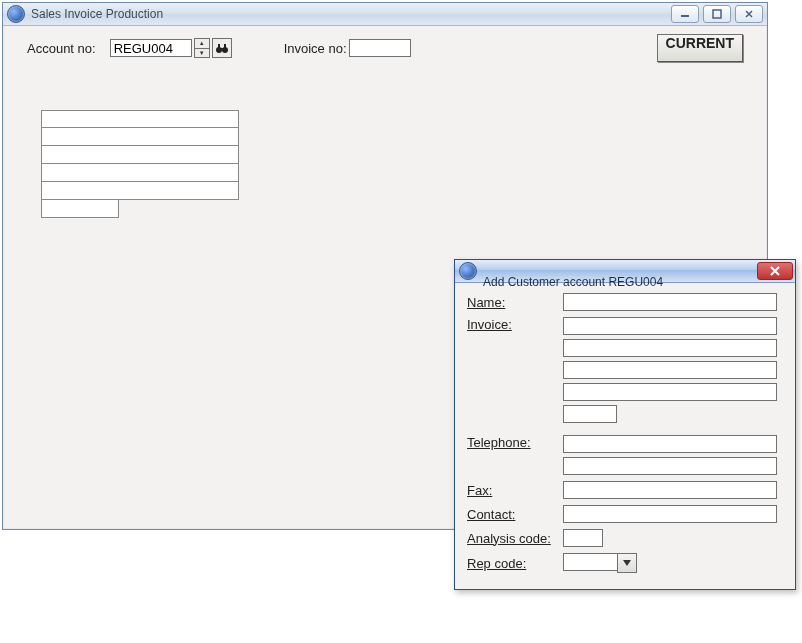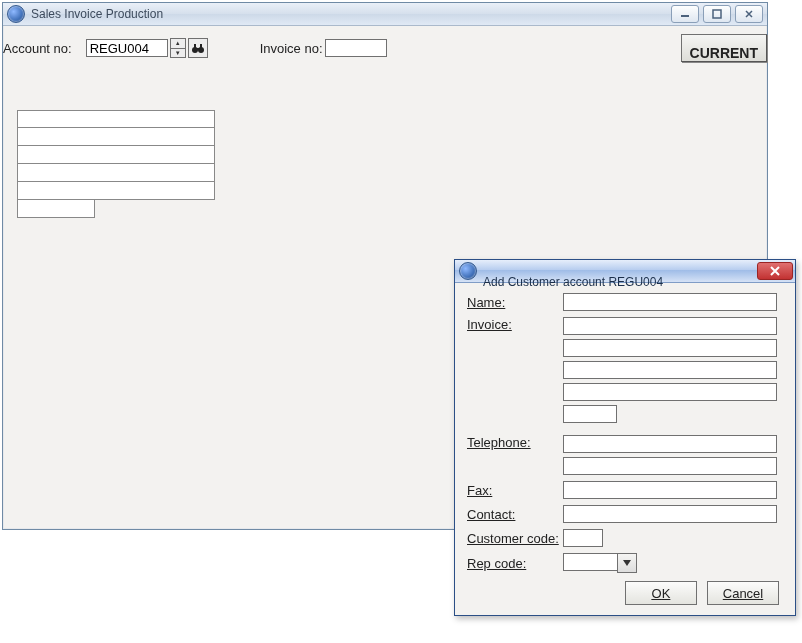--- a/index.html
+++ b/index.html
@@ -61,21 +61,21 @@
     border: 1px solid #8a9fb8;
     border-radius: 3px;
     background: linear-gradient(to bottom,#fdfefe,#dfe7f1);
     display: flex; align-items:center; justify-content:center;
     font-size: 10px;
     color:#4b617c;
   }
   .win-btn svg { display:block; }
 
   .main-client {
-    padding: 8px 0;
+    padding: 8px 24px;
   }
   .top-row {
     display: flex;
     align-items: center;
     gap: 2px;
   }
   .lbl { color:#222; }
   .txt {
     background:#fff;
     border:1px solid #707070;
@@ -106,21 +106,21 @@
   .invoice-field { width:62px; }
   .current-btn {
     margin-left:auto;
     border:1px solid #707070;
     border-right-color:#555; border-bottom-color:#555;
     background:linear-gradient(to bottom,#f5f5f3,#ddddd8);
     height:26px;
     padding:0 8px;
     font-weight:bold;
     font-size:14px;
-    display:flex; align-items:flex-end;
+    display:flex; align-items:flex-start;
     box-shadow: 1px 1px 0 #888;
   }
 
   .address-fields {
     margin-top: 48px;
     margin-left: 14px;
   }
   .addr-line {
     width:198px; height:18px;
     background:#fff;
@@ -315,41 +315,33 @@
         <div class="form-label">Fax:</div>
         <input class="inp inp-wide" value="" style="">
       </div>
 
       <div class="form-row">
         <div class="form-label">Contact:</div>
         <input class="inp inp-wide" value="" style="">
       </div>
 
       <div class="form-row">
-        <div class="form-label">Customer code:</div>
+        <div class="form-label">Analysis code:</div>
         <input class="inp inp-code" value="" style="">
       </div>
 
       <div class="form-row">
         <div class="form-label">Rep code:</div>
         <div class="rep-combo">
           <input class="inp" value="" style="">
           <div class="combo-btn">
             <svg width="8" height="6" viewBox="0 0 8 6">
                 <path d="M0 0 L8 0 L4 6 Z" fill="#333"></path>
               </svg>
           </div>
         </div>
       </div>
 
-      <div class="dlg-buttons">
-        <div class="dlg-btn">
-          <span><span class="ul">O</span>K</span>
-        </div>
-        <div class="dlg-btn">
-          <span>Cancel</span>
-        </div>
-      </div>
 
     </div>
   </div>
 
 </div>
 
 </body></html>

